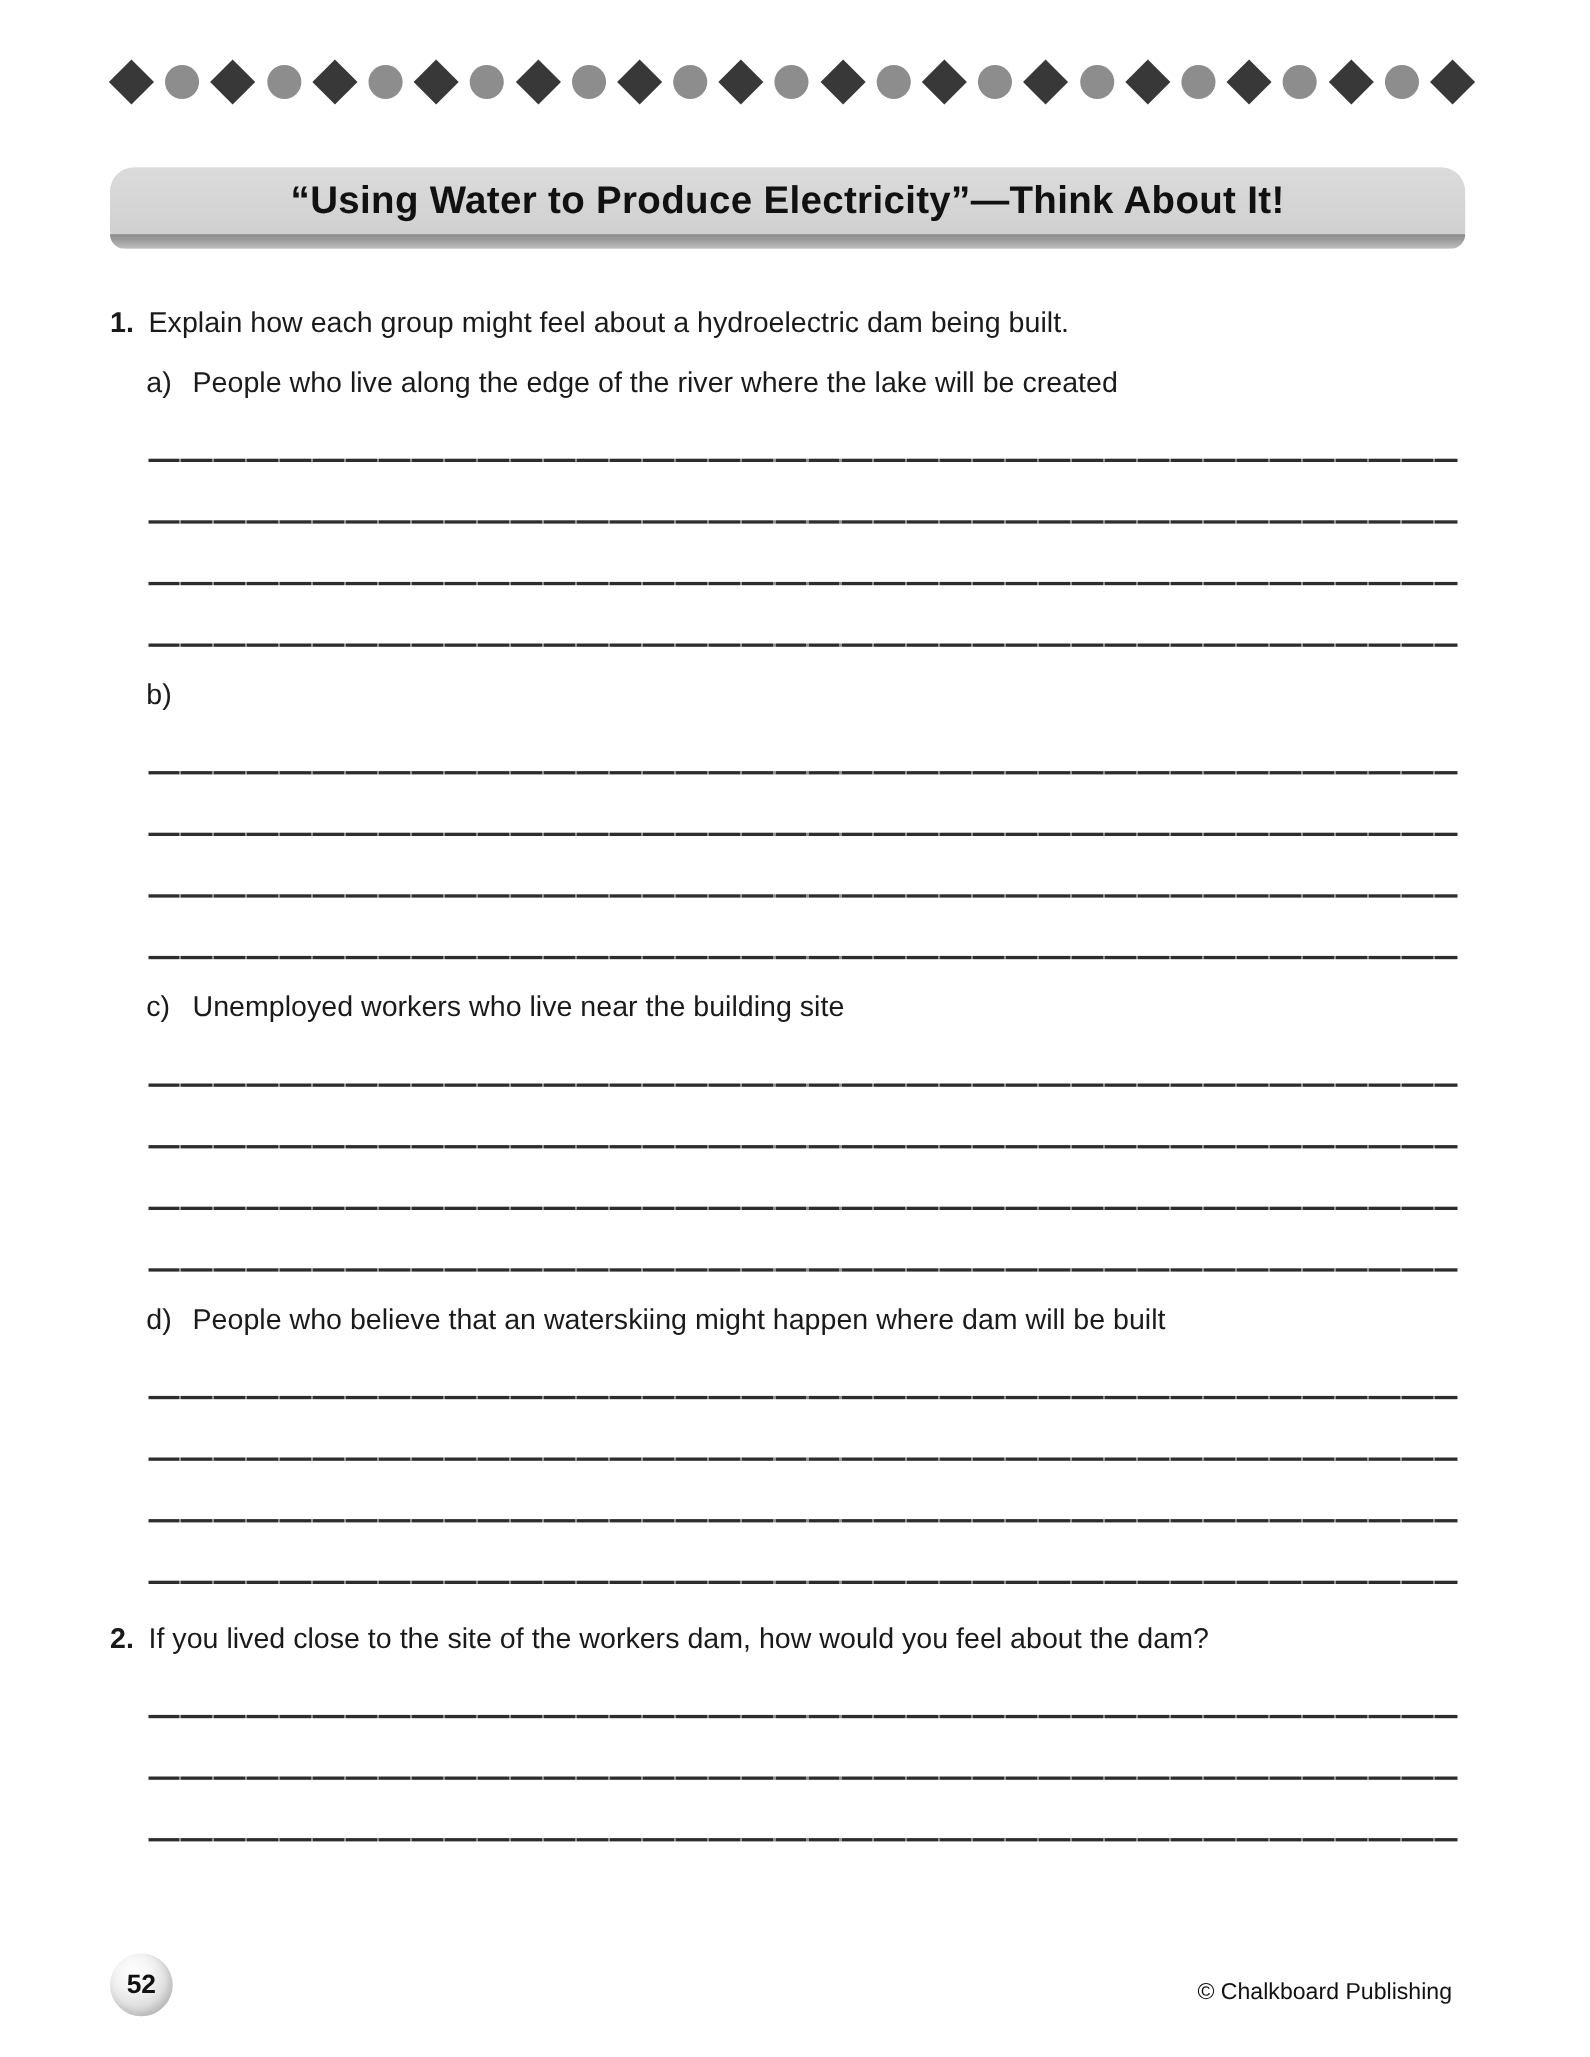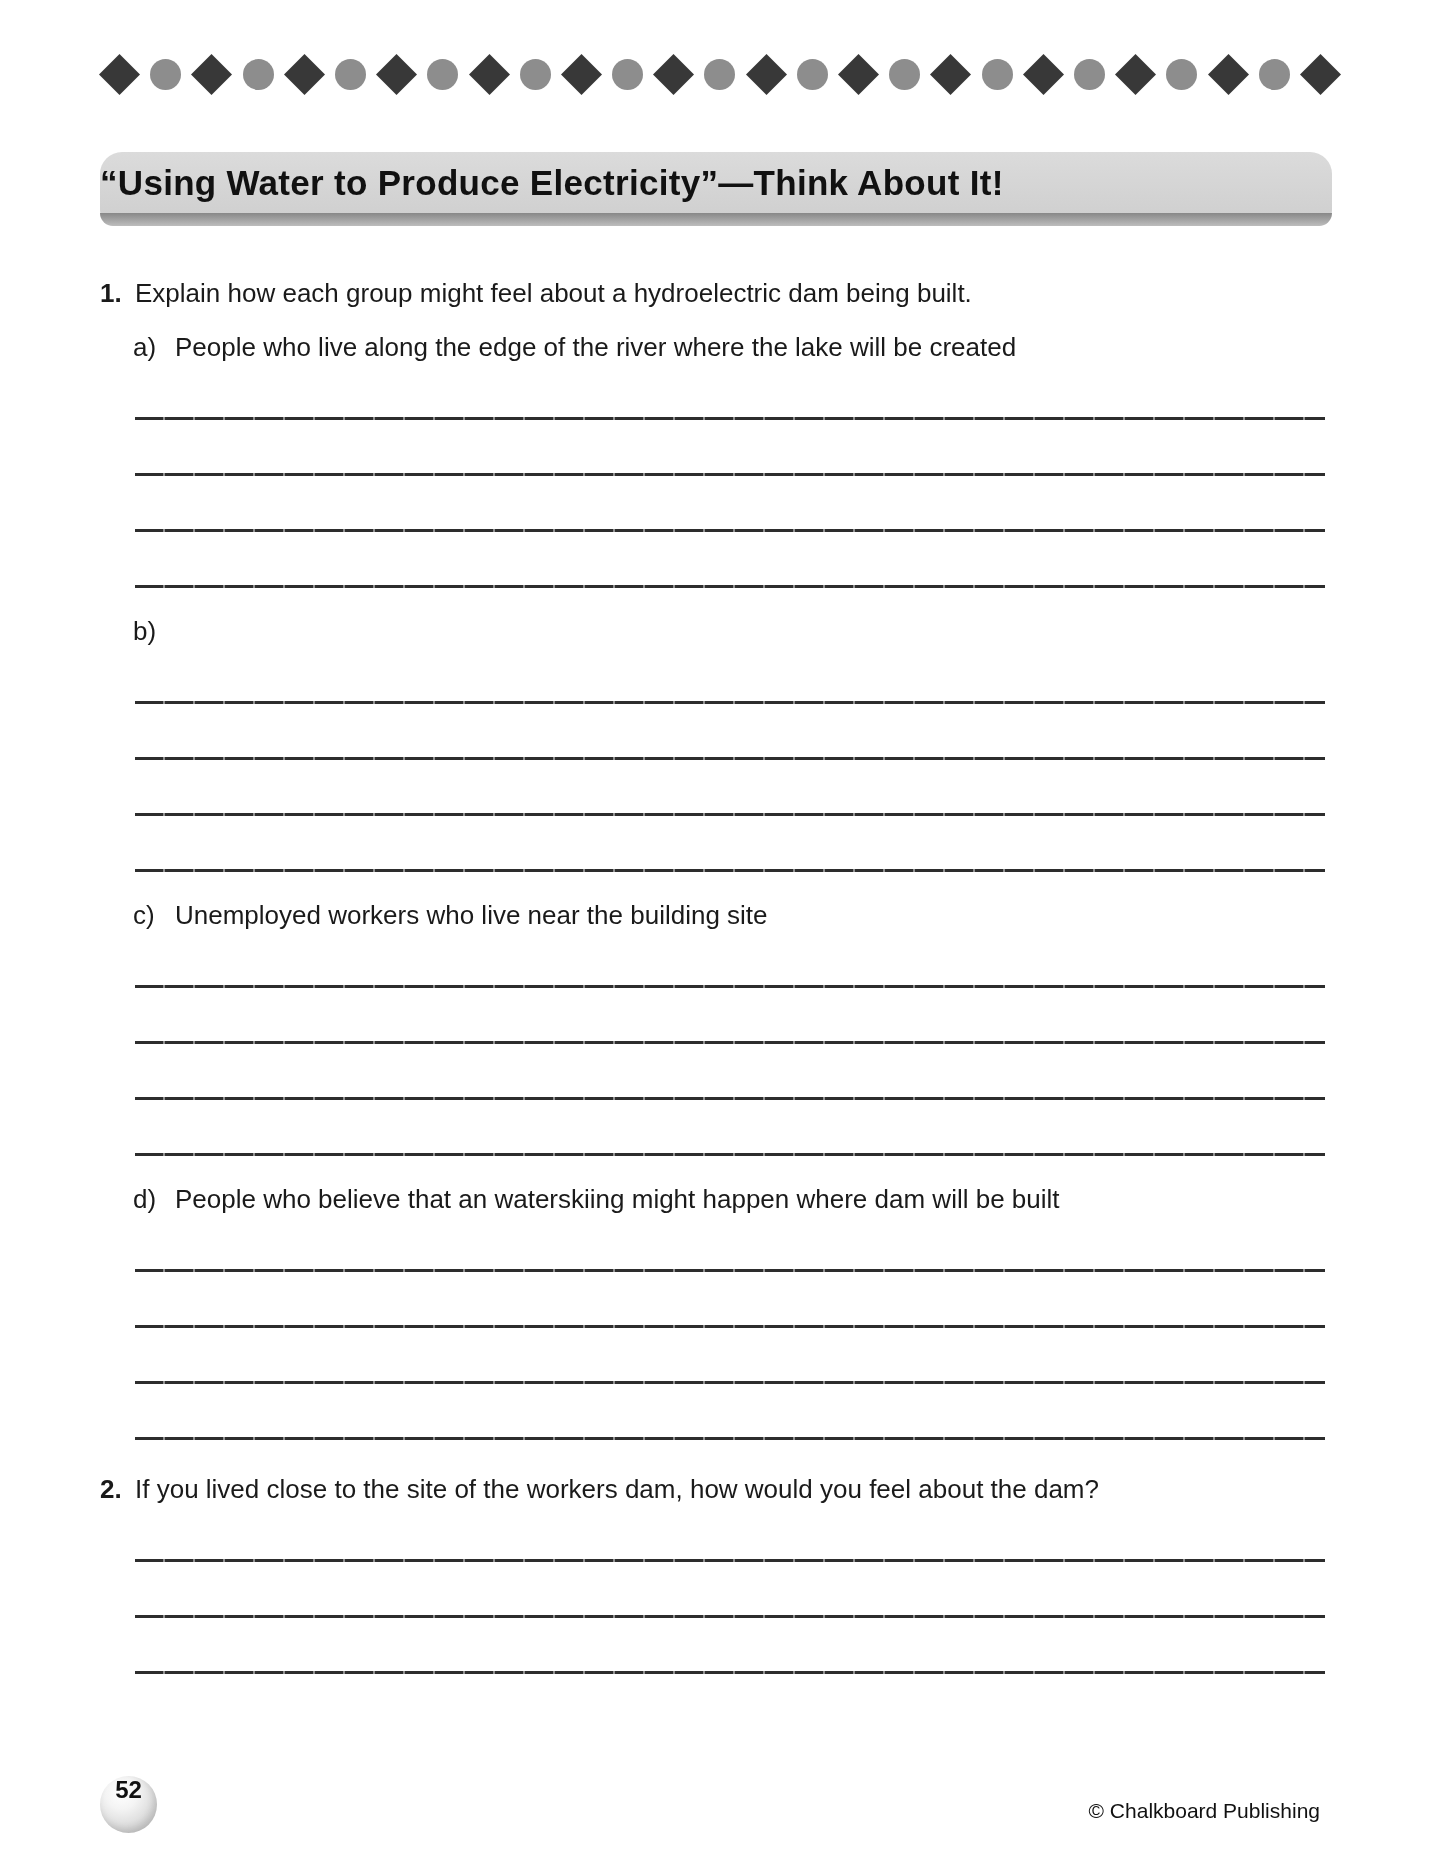--- a/index.html
+++ b/index.html
@@ -24,21 +24,21 @@
   .circle{
     width:31px;height:31px;flex:none;
     background:var(--circle,#8d8d8d);
     border-radius:50%;
   }
   
   .banner{
     position:absolute;top:152px;left:100px;width:1232px;height:74px;
     border-radius:22px 22px 16px 16px;
     background:linear-gradient(180deg,#dbdbdb 0%,#cecece 100%);
-    display:flex;align-items:center;
+    display:flex;align-items:center;justify-content:center;
   }
   .banner::after{
     content:"";position:absolute;left:0;right:0;bottom:0;height:13px;
     border-radius:0 0 16px 16px;
     background:linear-gradient(180deg,var(--banner-shadow,#888888) 0%,#bdbdbd 100%);
   }
   .banner-title{
     font-size:35px;font-weight:bold;letter-spacing:0.3px;
     color:#111;padding-bottom:12px;
   }
@@ -61,21 +61,21 @@
     background:repeating-linear-gradient(90deg,
       var(--line,#2d2d2d) 0px, var(--line,#2d2d2d) 28px,
       #8f8f8f 28px, #8f8f8f 30px);
   }
   
   .page-ball{
     position:absolute;left:100px;top:1776px;width:57px;height:57px;
     border-radius:50%;
     background:radial-gradient(circle at 38% 30%, #ffffff 0%, #f4f4f4 30%, #dadada 65%, #c3c3c3 100%);
     box-shadow:inset -3px -4px 7px rgba(0,0,0,0.12);
-    display:flex;align-items:flex-start;justify-content:center;
+    display:flex;align-items:center;justify-content:center;
     font-size:24px;font-weight:bold;color:#111;
   }
   .copyright{
     position:absolute;right:125px;top:1799px;
     font-size:21px;color:#111;
   }
 </style>
 </head>
 <body>
 

